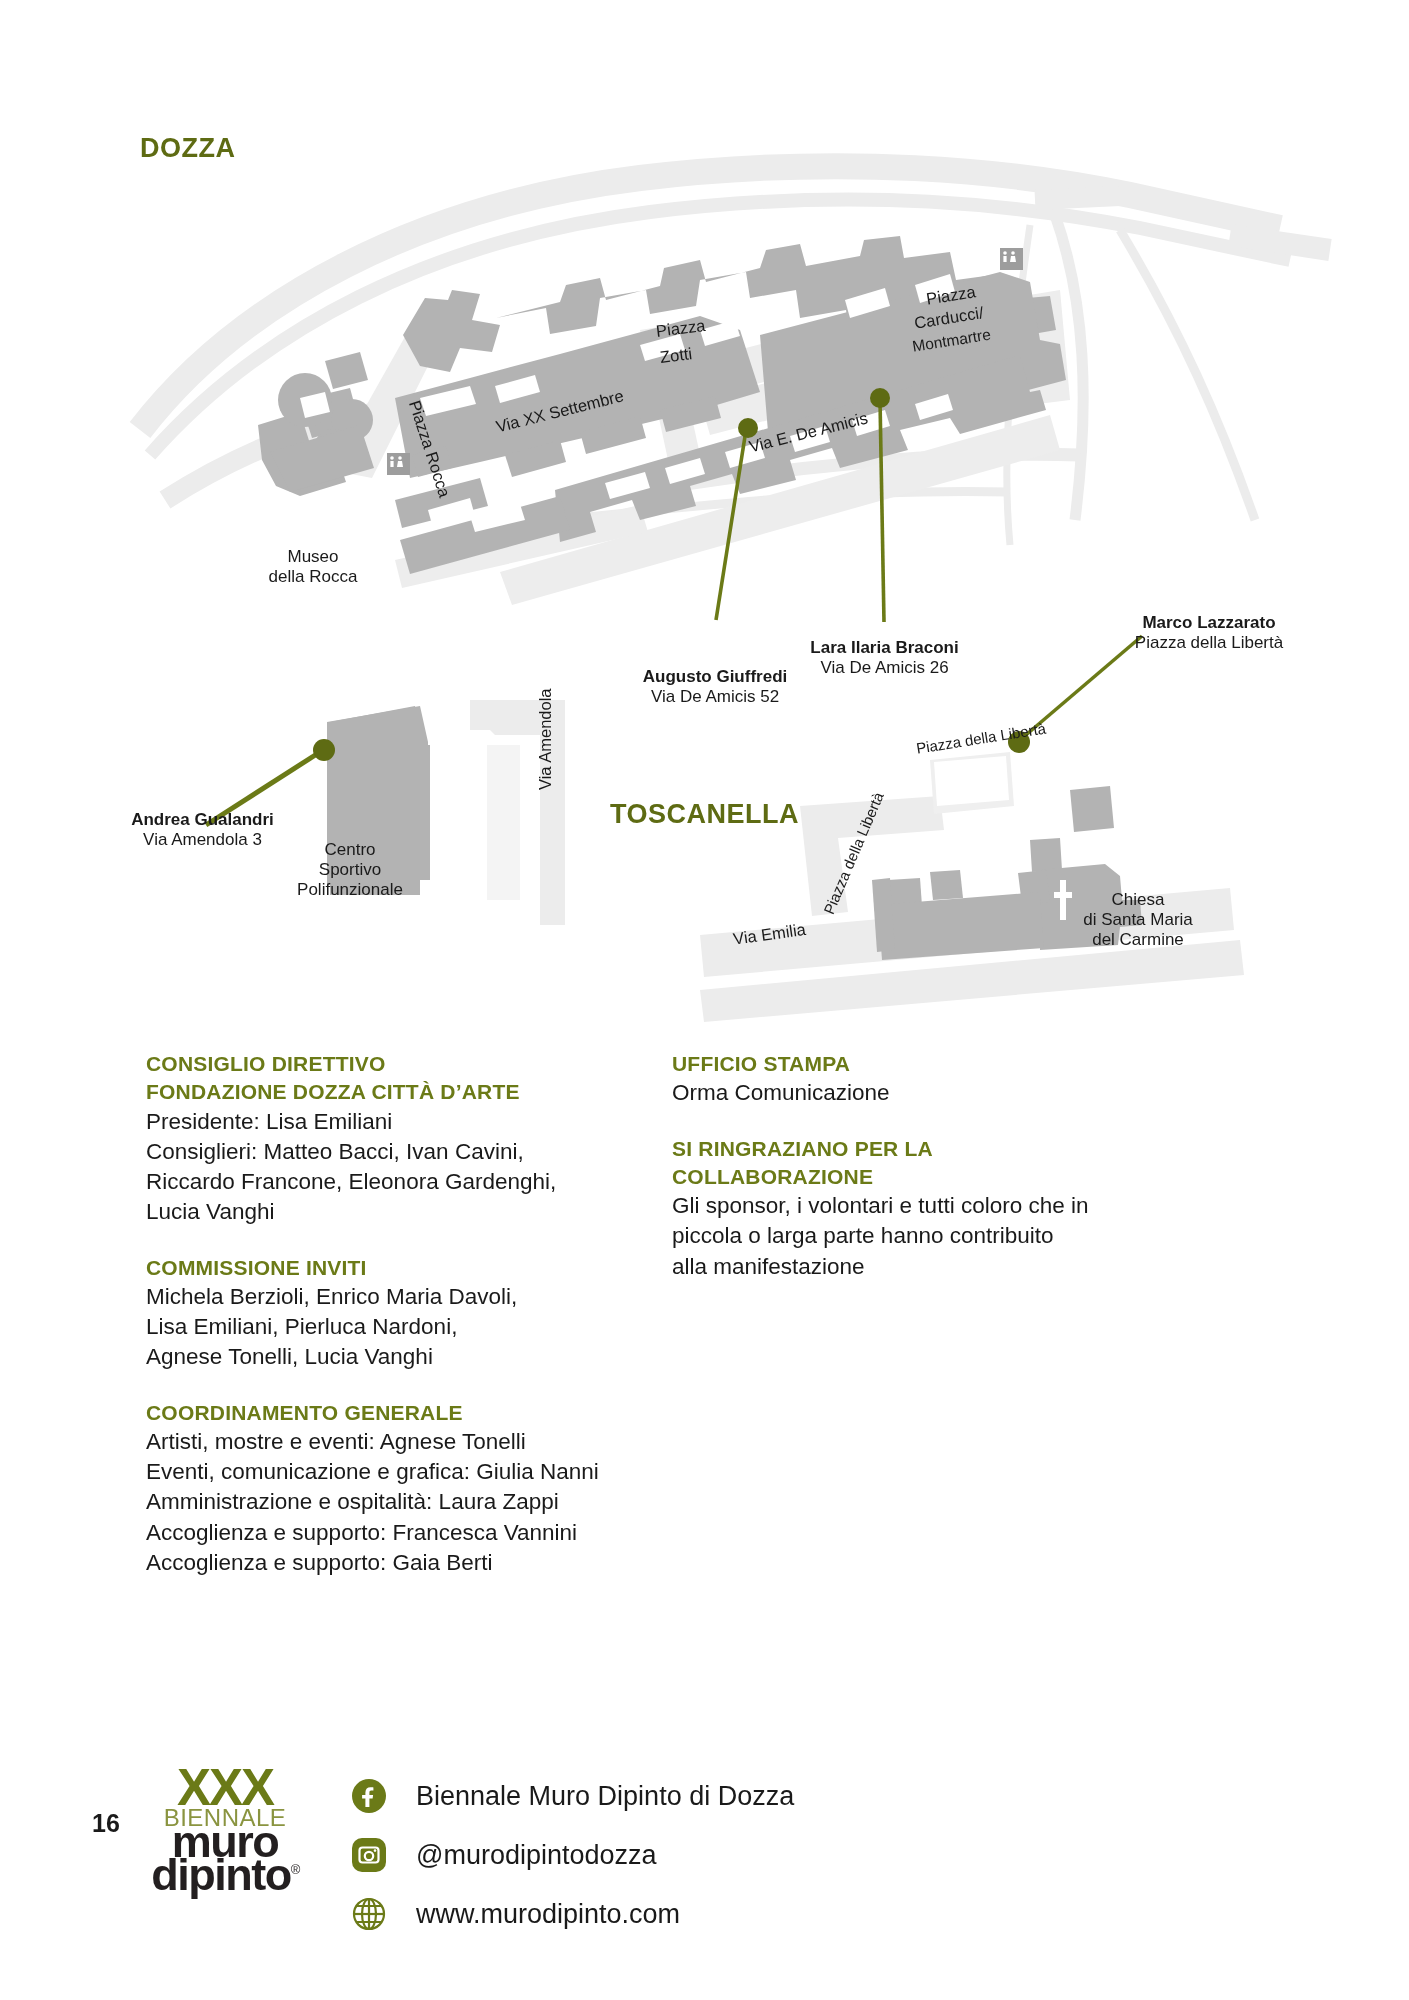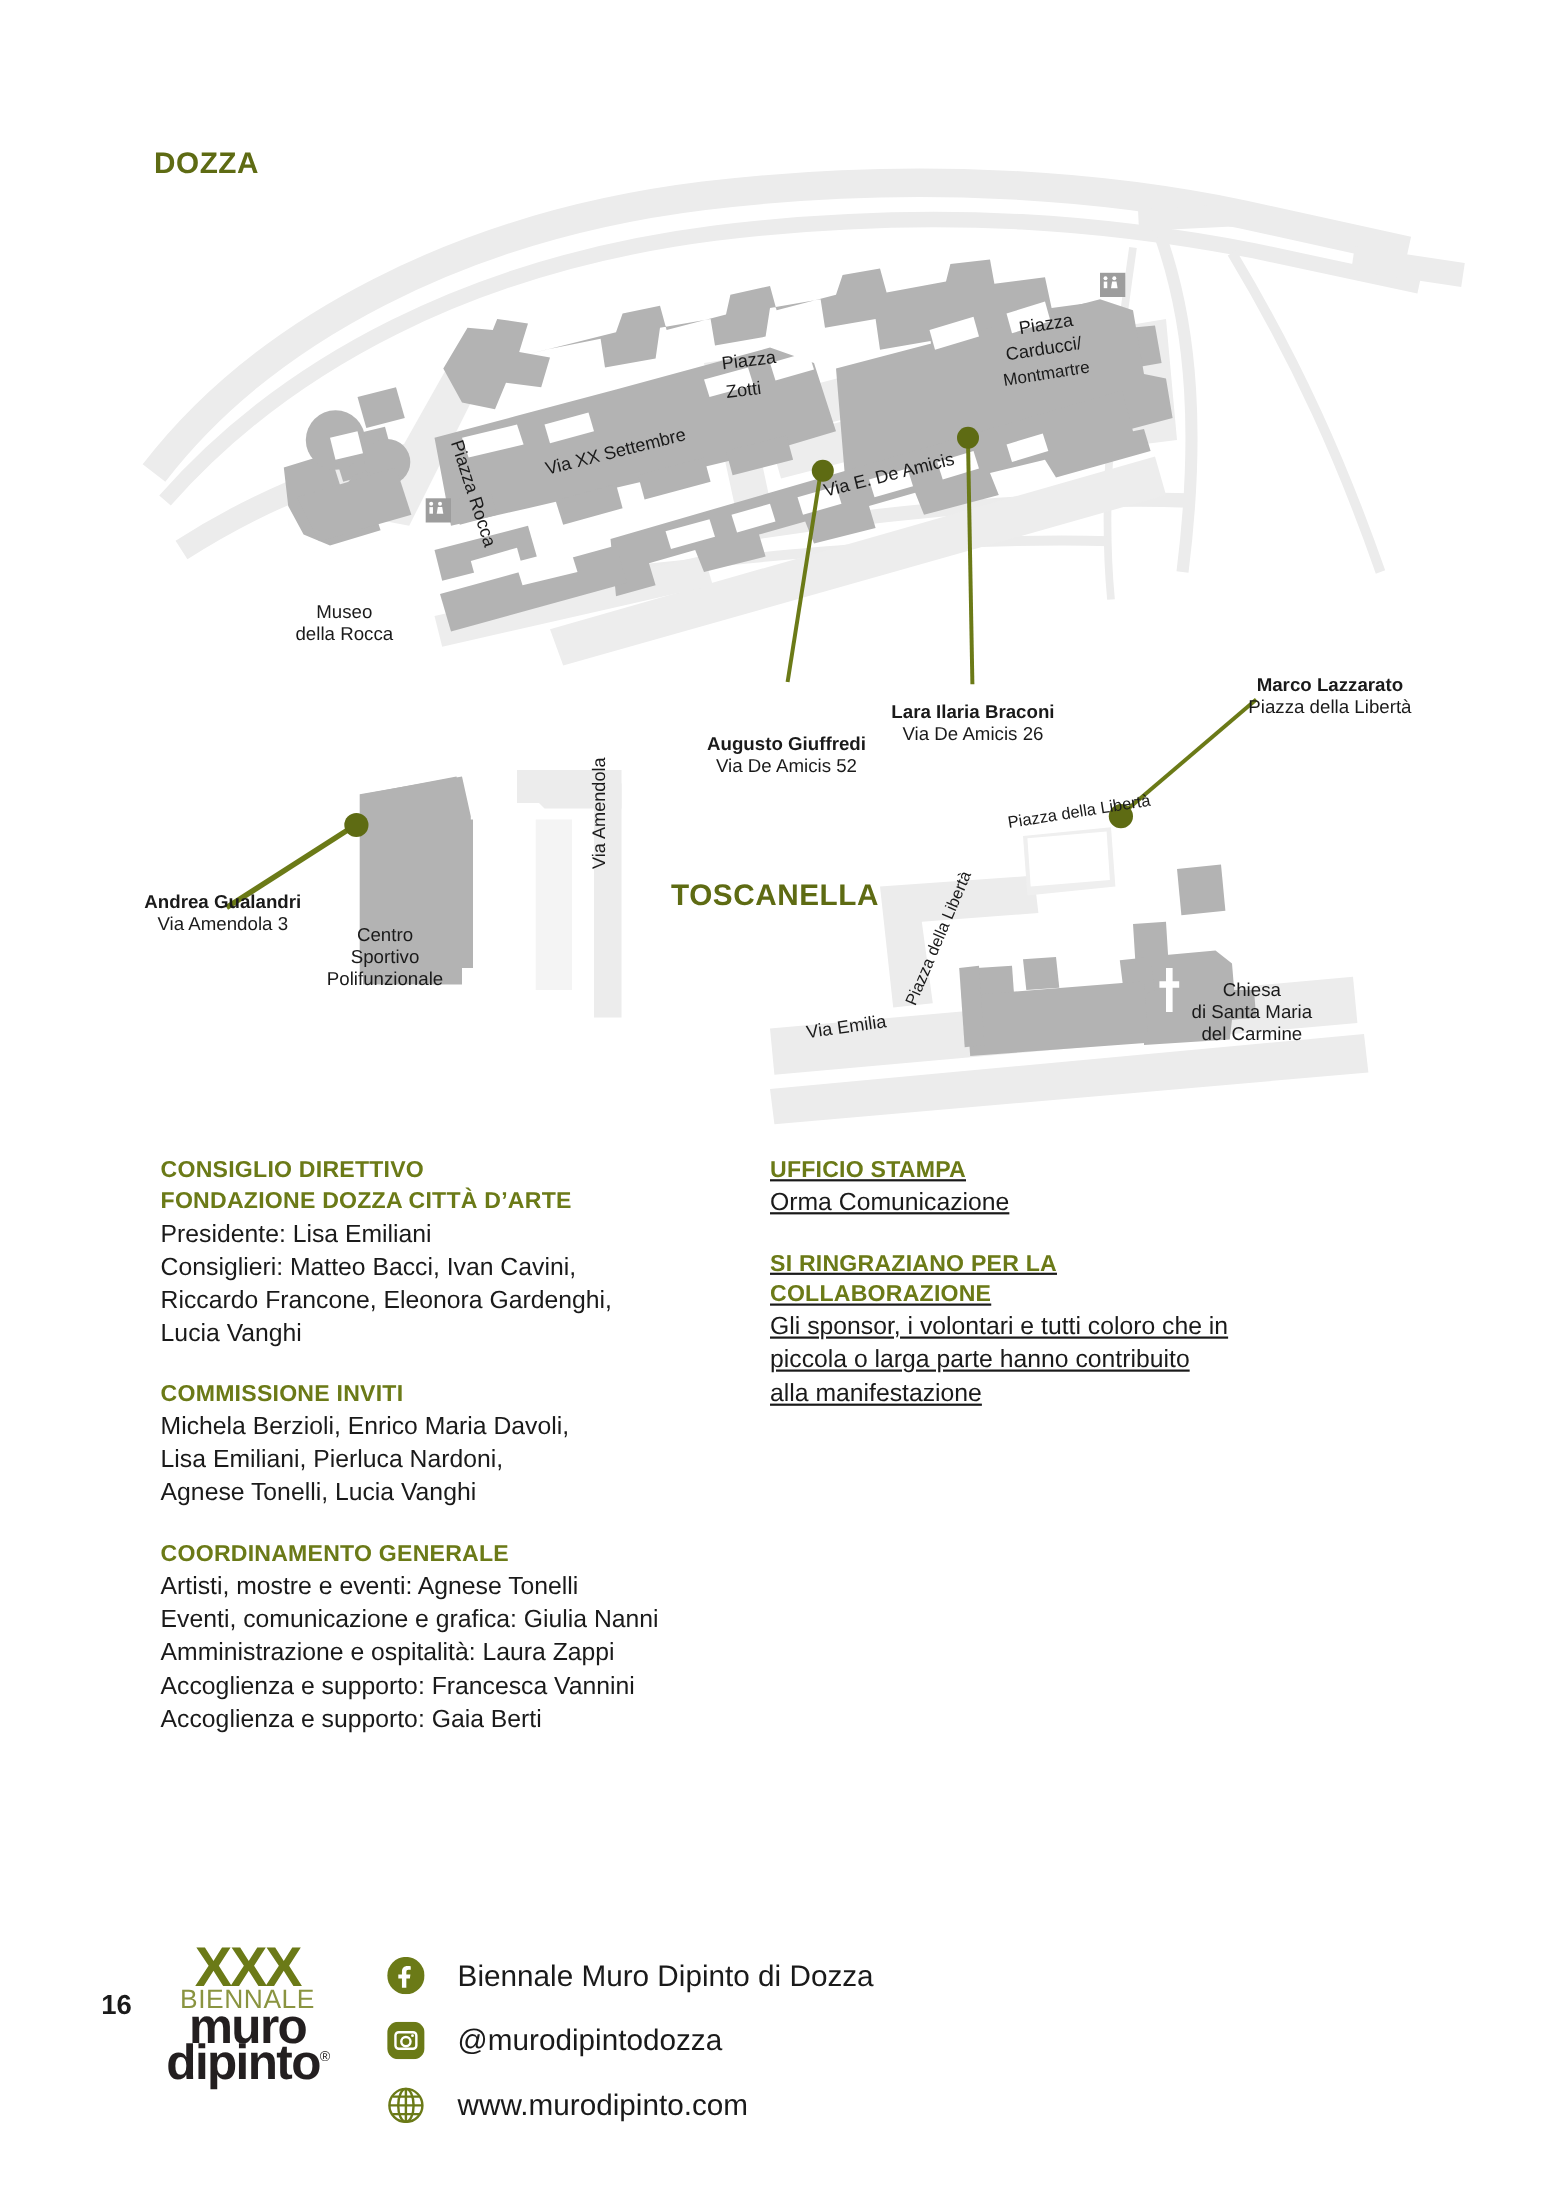--- a/index.html
+++ b/index.html
@@ -25,21 +25,21 @@
   .mlabel.center{text-align:center;}
   .mlabel .nm{font-weight:bold;}
 
   .rot{position:absolute;font-size:16.5px;color:#1a1a1a;white-space:nowrap;
        transform-origin:0 0;}
 
   
   #credits{position:absolute;left:0;top:1050px;width:1409px;height:680px;}
   .col{position:absolute;top:0;}
   #col-left{left:146px;width:560px;}
-  #col-right{left:700px;width:560px;text-decoration:underline;}
+  #col-right{left:672px;width:560px;}
 
   .blk{margin-bottom:26px;}
   .blk h3{
     margin:0 0 1px 0;font-size:21px;font-weight:bold;color:#6b7a17;
     letter-spacing:.2px;line-height:1.30;
   }
   .blk p{margin:0;font-size:22.5px;line-height:1.345;color:#1a1a1a;font-weight:400;}
   .allgreen{font-size:21px;font-weight:bold;color:#6b7a17;line-height:1.40;letter-spacing:.2px;}
   #page-num{position:absolute;left:92px;top:1809px;font-size:25px;font-weight:bold;color:#1a1a1a;text-align:right;}
   #logo{position:absolute;left:140px;top:1762px;width:170px;text-align:center;line-height:1;}

